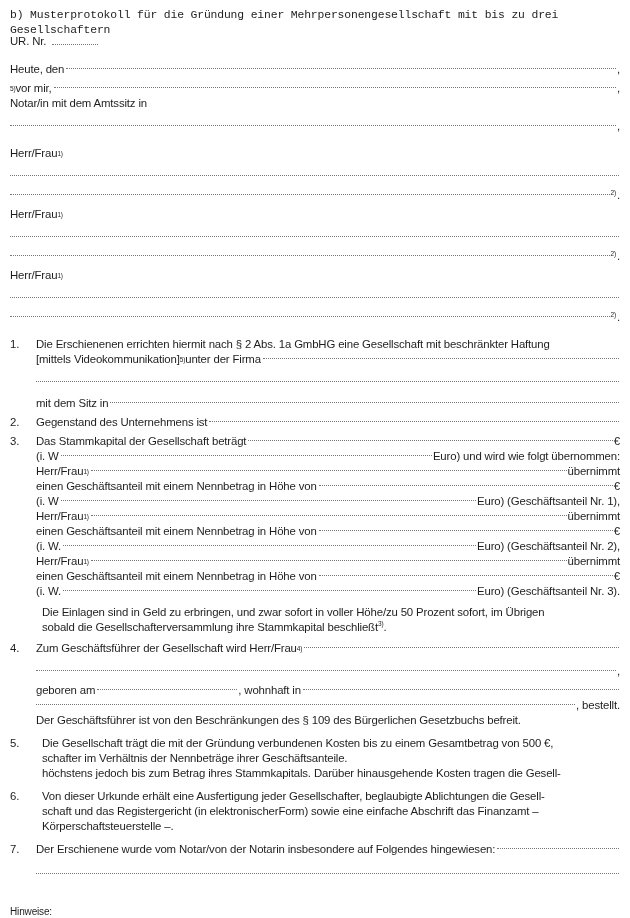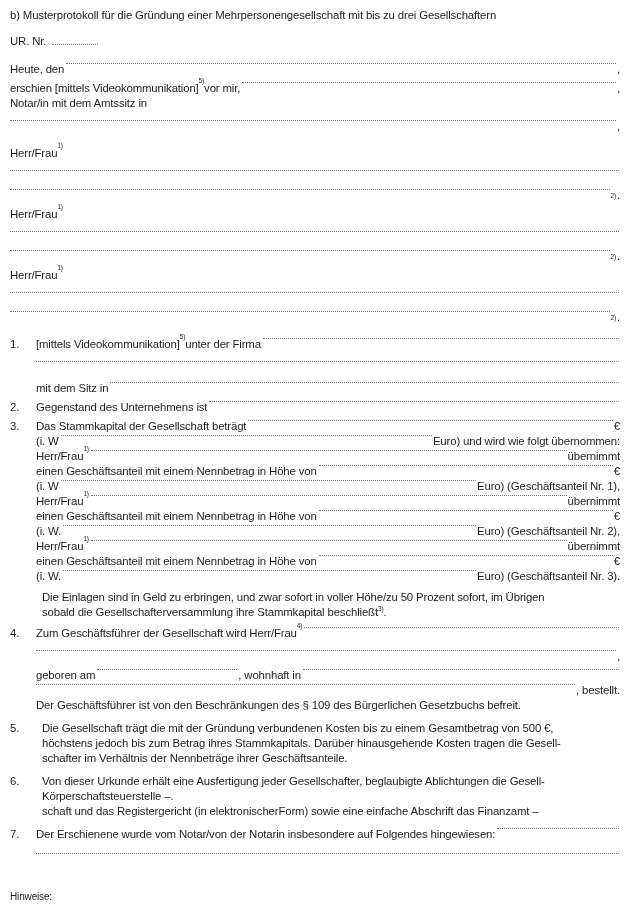--- a/index.html
+++ b/index.html
@@ -3,23 +3,23 @@
 <meta charset="utf-8">
 <style>
   html, body { margin: 0; padding: 0; background: #ffffff; }
   body {
     width: 630px; height: 918px; overflow: hidden;
     font-family: "Liberation Sans", sans-serif;
     font-size: 11.4px; color: #1e1e1e; line-height: 15px;
     letter-spacing: -0.15px;
   }
   .page { position: relative; padding: 8px 10px 0 10px; }
-  .title { height: 15px; margin-bottom: 11px; }
+  .title { height: 15px; margin-bottom: 11px; font-family: Liberation Mono, monospace; }
   .ur { text-align: left; height: 15px; margin-bottom: 13px; }
-  .row { display: flex; align-items: flex-start; height: 15px; white-space: nowrap; }
+  .row { display: flex; align-items: center; height: 15px; white-space: nowrap; }
   .dots { flex: 1 1 auto; border-bottom: 1px dotted #777; margin: 0 1px 3px 2px; height: 1px; min-width: 10px; }
   .dots.full { margin-left: 0; }
   .sup { font-size: 6.5px; vertical-align: super; line-height: 0; }
   .gap4 { margin-top: 4px; }
   .gap6 { margin-top: 6px; }
   .gap8 { margin-top: 8px; }
   .gap10 { margin-top: 10px; }
   .gap12 { margin-top: 12px; }
   .small-sup { font-size: 6.5px; margin: 0 1px 6px 0; }
   .item { display: flex; }
@@ -40,21 +40,20 @@
     <span style="display:inline-block;width:46px;border-bottom:1px dotted #777;height:1px;margin-left:3px;vertical-align:baseline;"></span>
   </div>
 
   <div class="row">
     <span>Heute, den</span>
     <span class="dots"></span>
     <span>,</span>
   </div>
 
   <div class="row gap4">
-    <span>erschien [mittels Videokommunikation]</span>
       <span class="sup">5)</span>
       <span> vor mir,</span>
     <span class="dots"></span>
     <span>,</span>
   </div>
   <div class="row">
     <span>Notar/in mit dem Amtssitz in</span>
   </div>
   <div class="row gap8">
     <span class="dots full"></span>
@@ -96,20 +95,23 @@
   </div>
   <div class="row gap4">
     <span class="dots full"></span>
     <span class="small-sup">2)</span>
       <span>.</span>
   </div>
 
   <div class="item gap12">
     <div class="num">1.</div>
     <div class="body">
+      <div class="row">
+          <span>Die Erschienenen errichten hiermit nach § 2 Abs. 1a GmbHG eine Gesellschaft mit beschränkter Haftung</span>
+        </div>
       <div class="row">
         <span>[mittels Videokommunikation]</span>
           <span class="sup">5)</span>
           <span> unter der Firma</span>
         <span class="dots"></span>
       </div>
       <div class="row gap8">
           <span class="dots full"></span>
         </div>
       <div class="row gap6">
@@ -226,31 +228,31 @@
       <div class="row">
         <span>Der Geschäftsführer ist von den Beschränkungen des § 109 des Bürgerlichen Gesetzbuchs befreit.</span>
       </div>
     </div>
   </div>
 
   <div class="item gap8">
     <div class="num">5.</div>
     <div class="body para">
       <div>Die Gesellschaft trägt die mit der Gründung verbundenen Kosten bis zu einem Gesamtbetrag von 500 €,</div>
+      <div>schafter im Verhältnis der Nennbeträge ihrer Geschäftsanteile.</div>
       <div>höchstens jedoch bis zum Betrag ihres Stammkapitals. Darüber hinausgehende Kosten tragen die Gesell-</div>
-      <div>schafter im Verhältnis der Nennbeträge ihrer Geschäftsanteile.</div>
     </div>
   </div>
 
   <div class="item gap8">
     <div class="num">6.</div>
     <div class="body para">
       <div>Von dieser Urkunde erhält eine Ausfertigung jeder Gesellschafter, beglaubigte Ablichtungen die Gesell-</div>
+      <div>schaft und das Registergericht (in elektronischerForm) sowie eine einfache Abschrift das Finanzamt –</div>
       <div>Körperschaftsteuerstelle –.</div>
-      <div>schaft und das Registergericht (in elektronischerForm) sowie eine einfache Abschrift das Finanzamt –</div>
     </div>
   </div>
 
   <div class="item gap8">
     <div class="num">7.</div>
     <div class="body">
       <div class="row">
         <span>Der Erschienene wurde vom Notar/von der Notarin insbesondere auf Folgendes hingewiesen:</span>
         <span class="dots"></span>
       </div>

